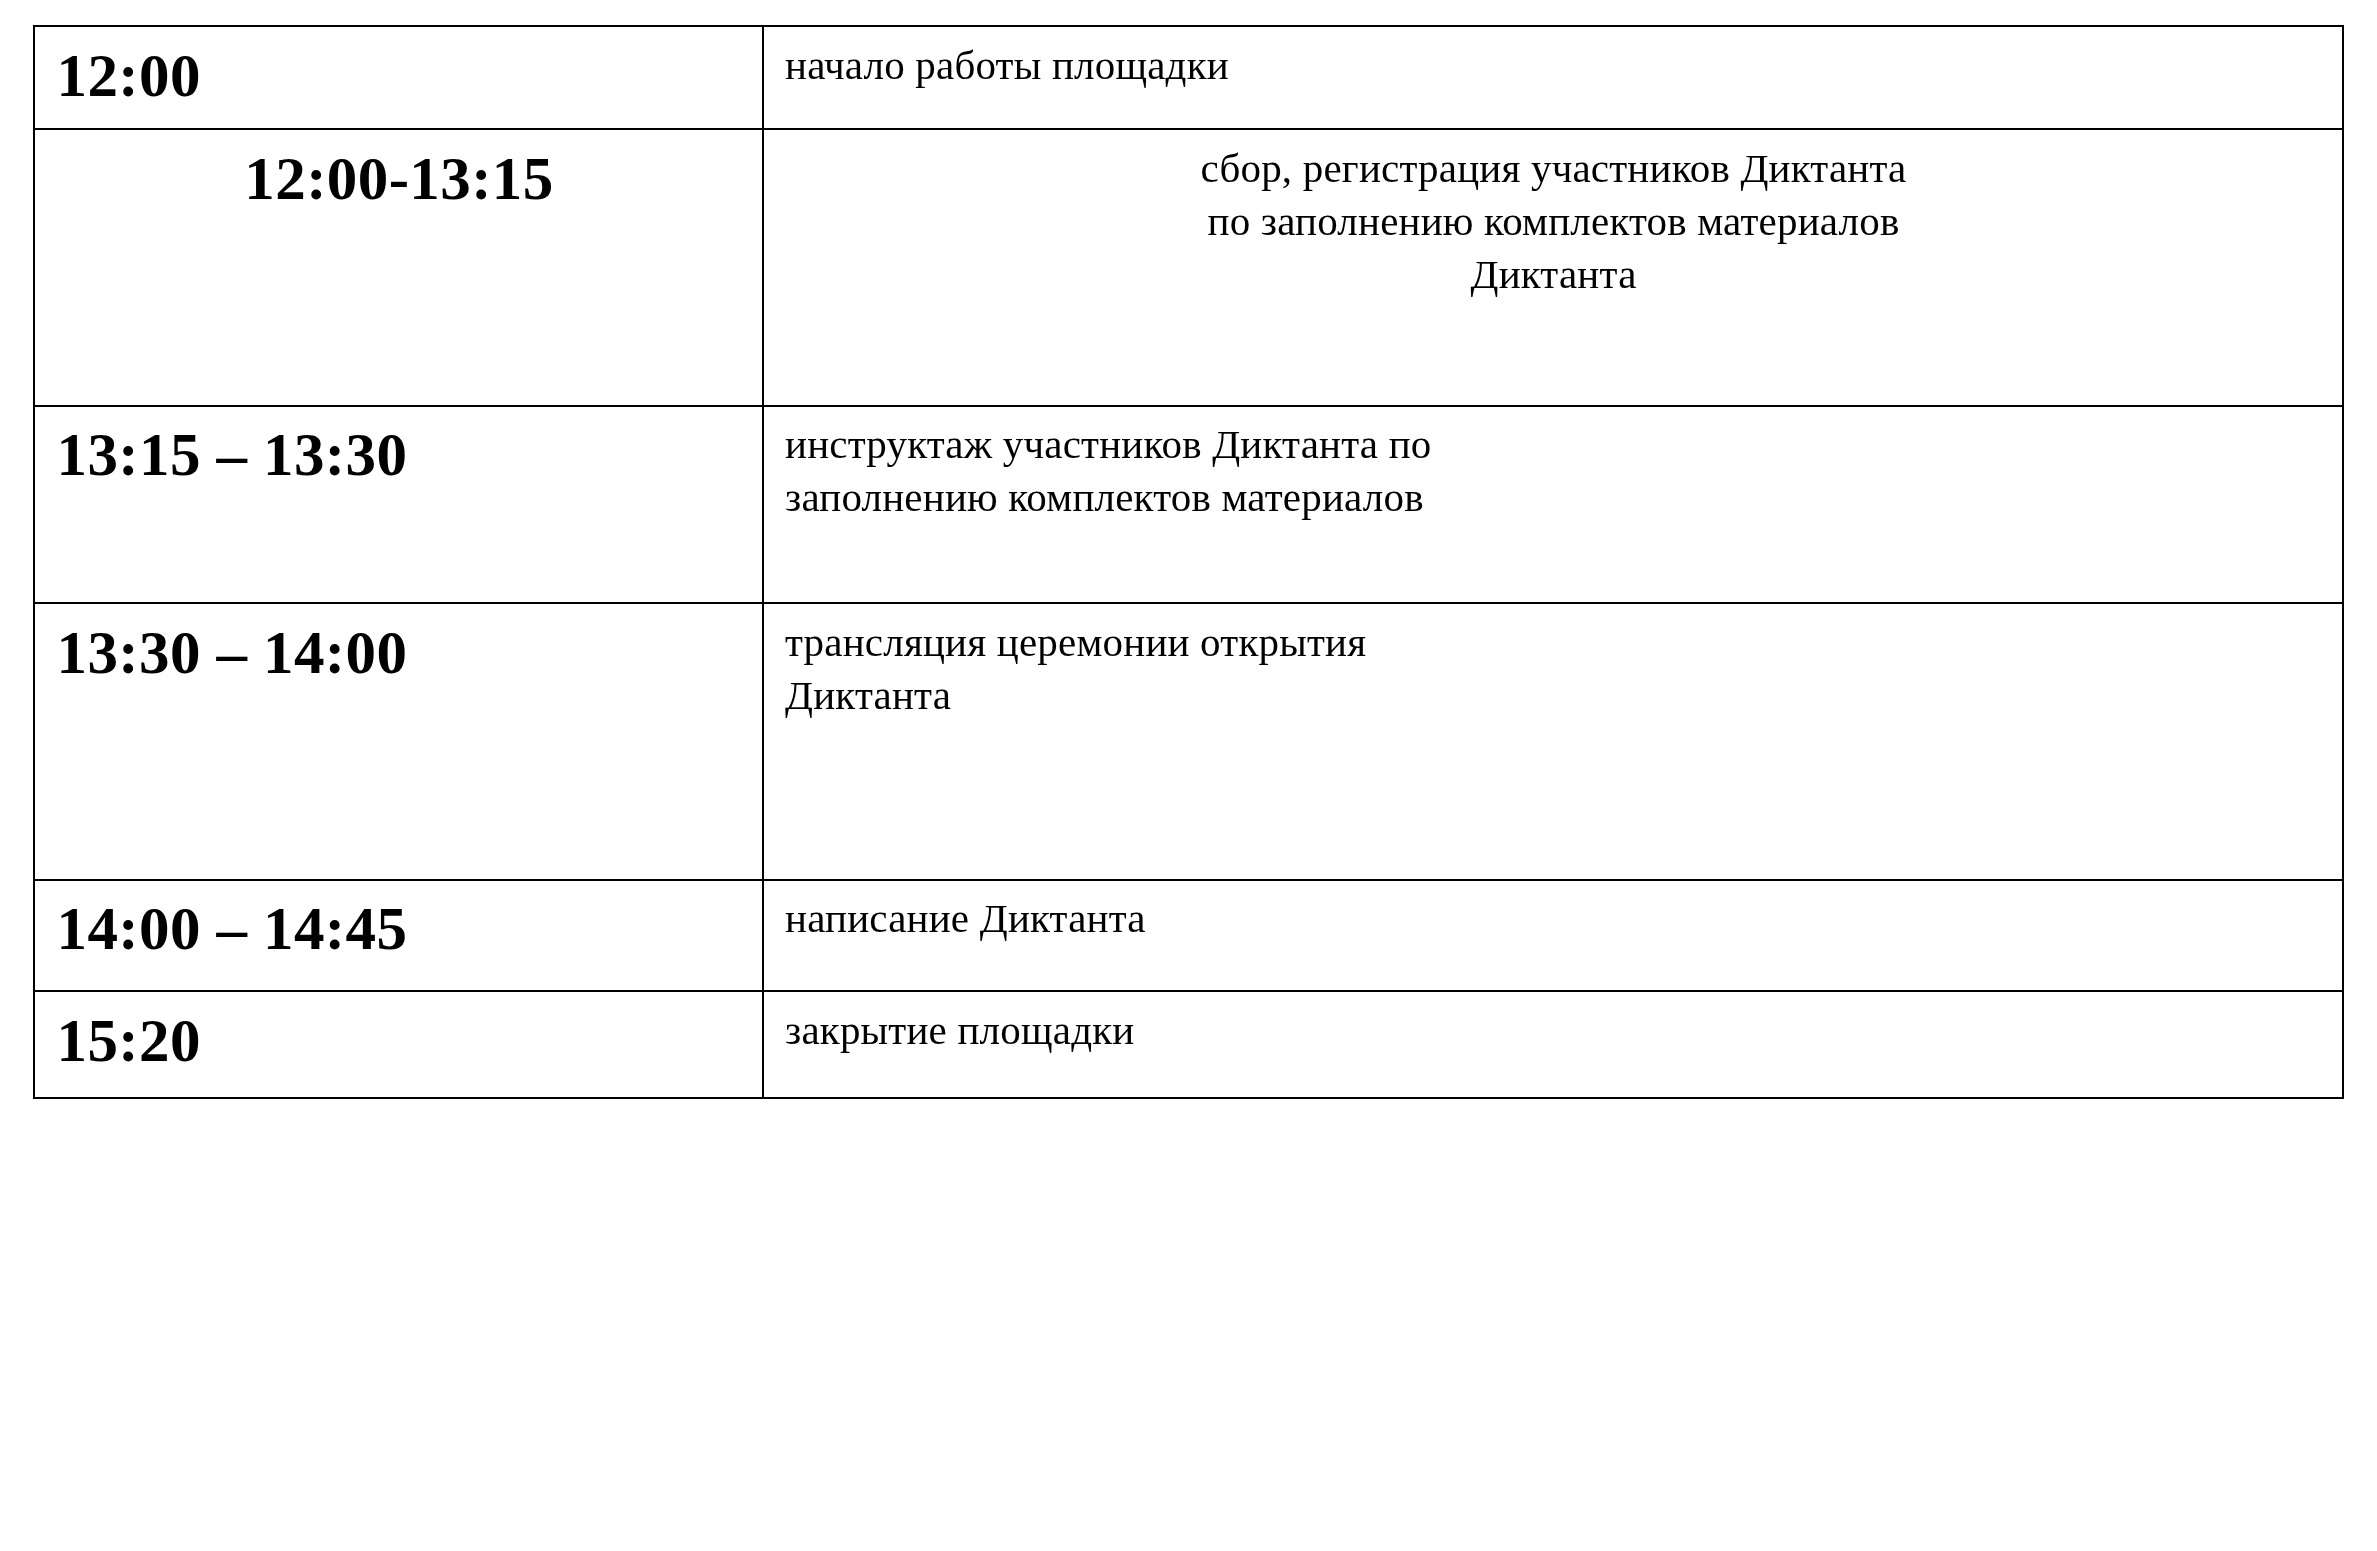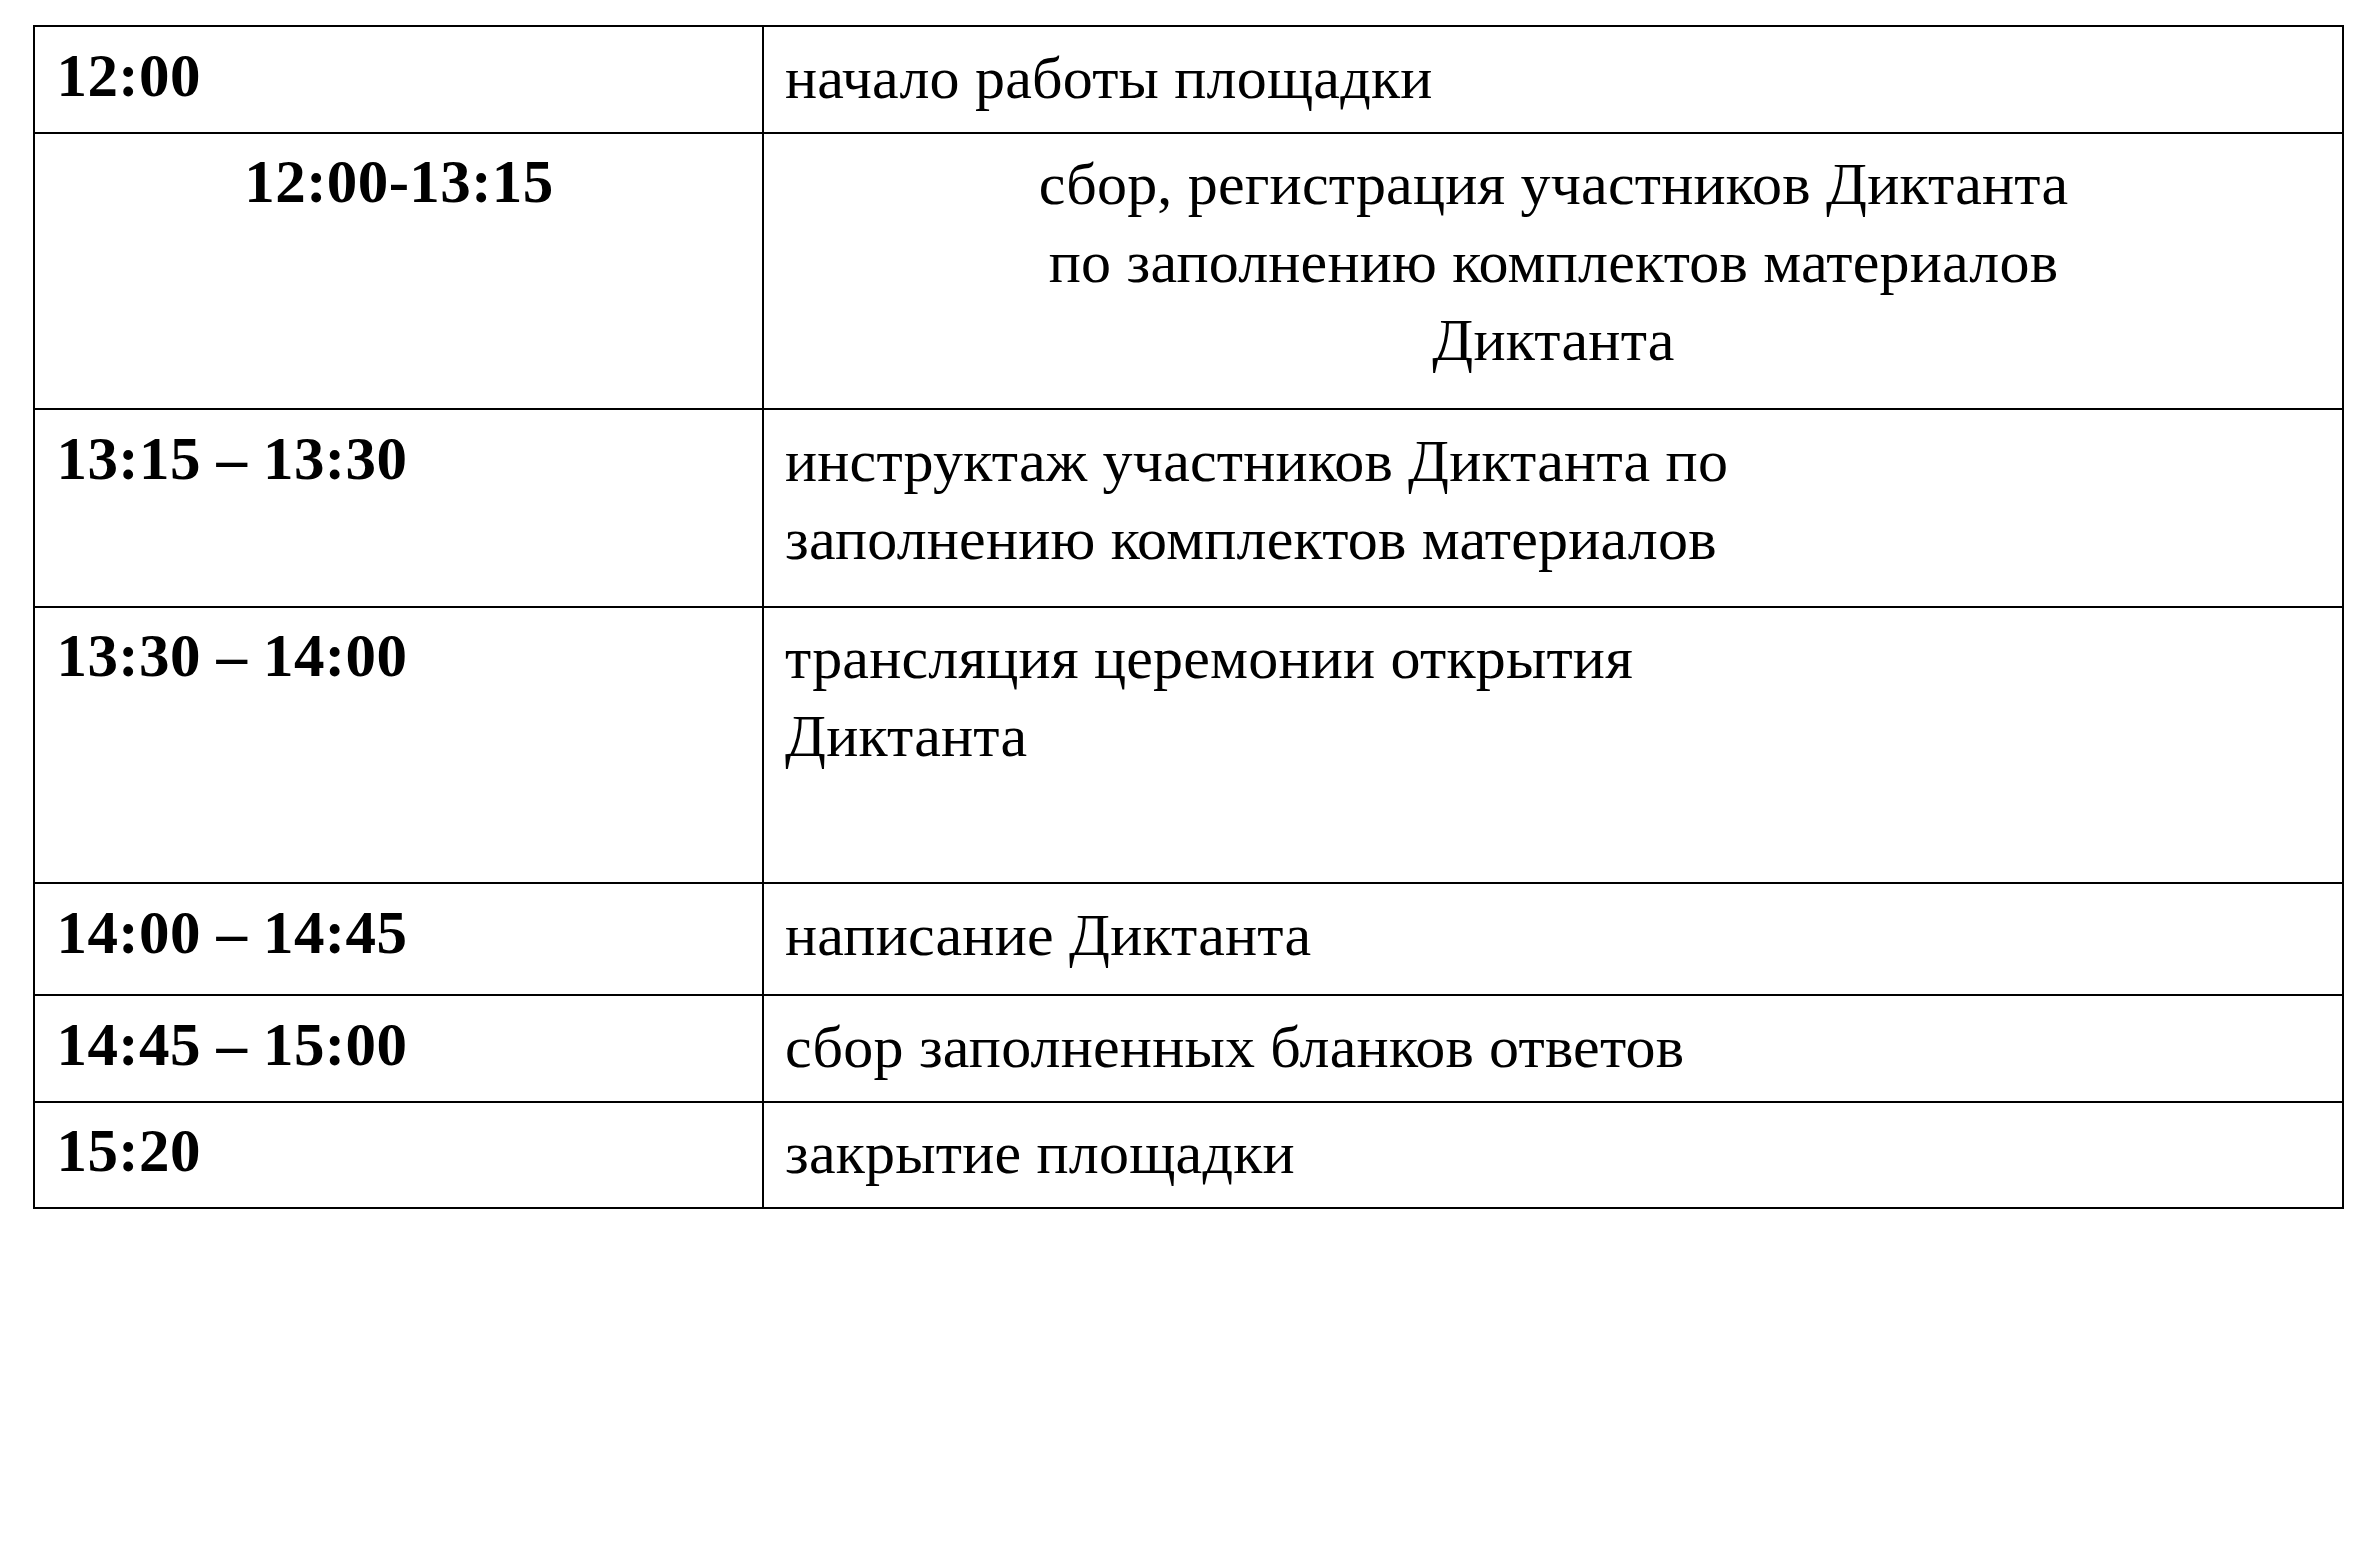--- a/index.html
+++ b/index.html
@@ -37,21 +37,21 @@
   td.time-cell {
     width: 685px;
     font-weight: bold;
     font-size: 61px;
     line-height: 1.22;
     letter-spacing: 0.4px;
     white-space: nowrap;
   }
   td.desc-cell {
     font-weight: normal;
-    font-size: 60px;
+    font-size: 41px;
     line-height: 1.30;
     letter-spacing: 0.2px;
   }
   
   tr[data-row="0"] td { height: 74px; }
   tr[data-row="1"] td { height: 248px; text-align: center; }
   tr[data-row="2"] td { height: 169px; margin-left: 47px; }
   tr[data-row="3"] td { height: 248px; }
   tr[data-row="4"] td { height: 83px; }
   tr[data-row="5"] td { height: 78px; }
@@ -97,26 +97,20 @@
         </td>
       </tr>
 
       <tr data-row="4">
         <td class="time-cell">14:00 – 14:45</td>
         <td class="desc-cell">
           <span class="desc-line">написание Диктанта</span>
         </td>
       </tr>
 
-      <tr data-row="5">
-        <td class="time-cell">14:45 – 15:00</td>
-        <td class="desc-cell">
-          <span class="desc-line">сбор заполненных бланков ответов</span>
-        </td>
-      </tr>
 
       <tr data-row="6">
         <td class="time-cell">15:20</td>
         <td class="desc-cell">
           <span class="desc-line">закрытие площадки</span>
         </td>
       </tr>
 
     </tbody>
   </table>

